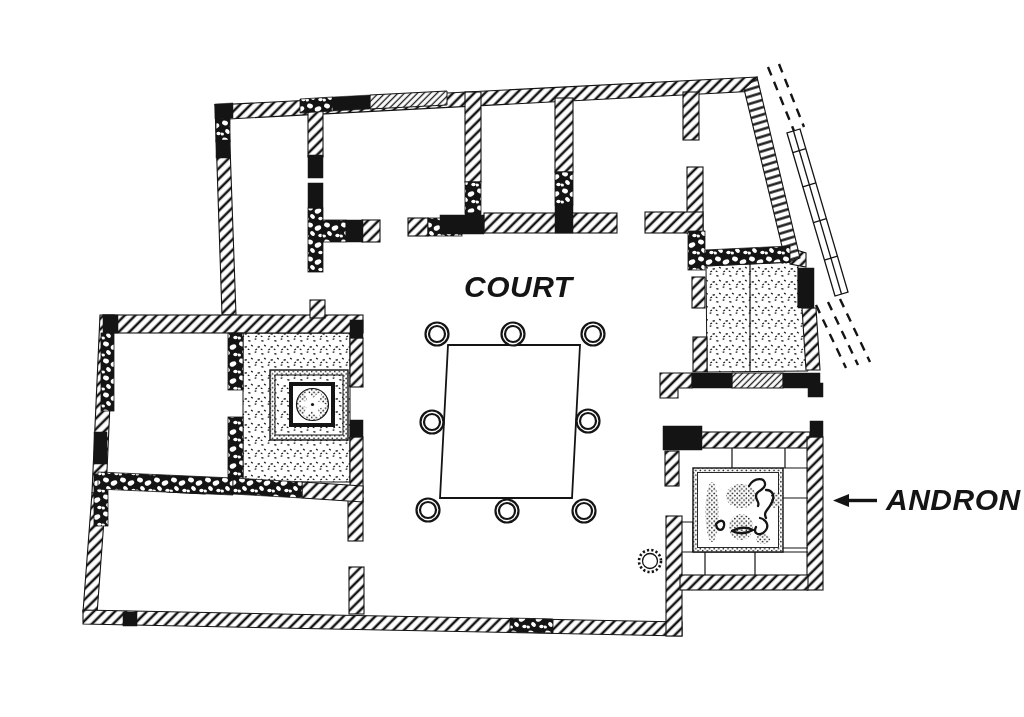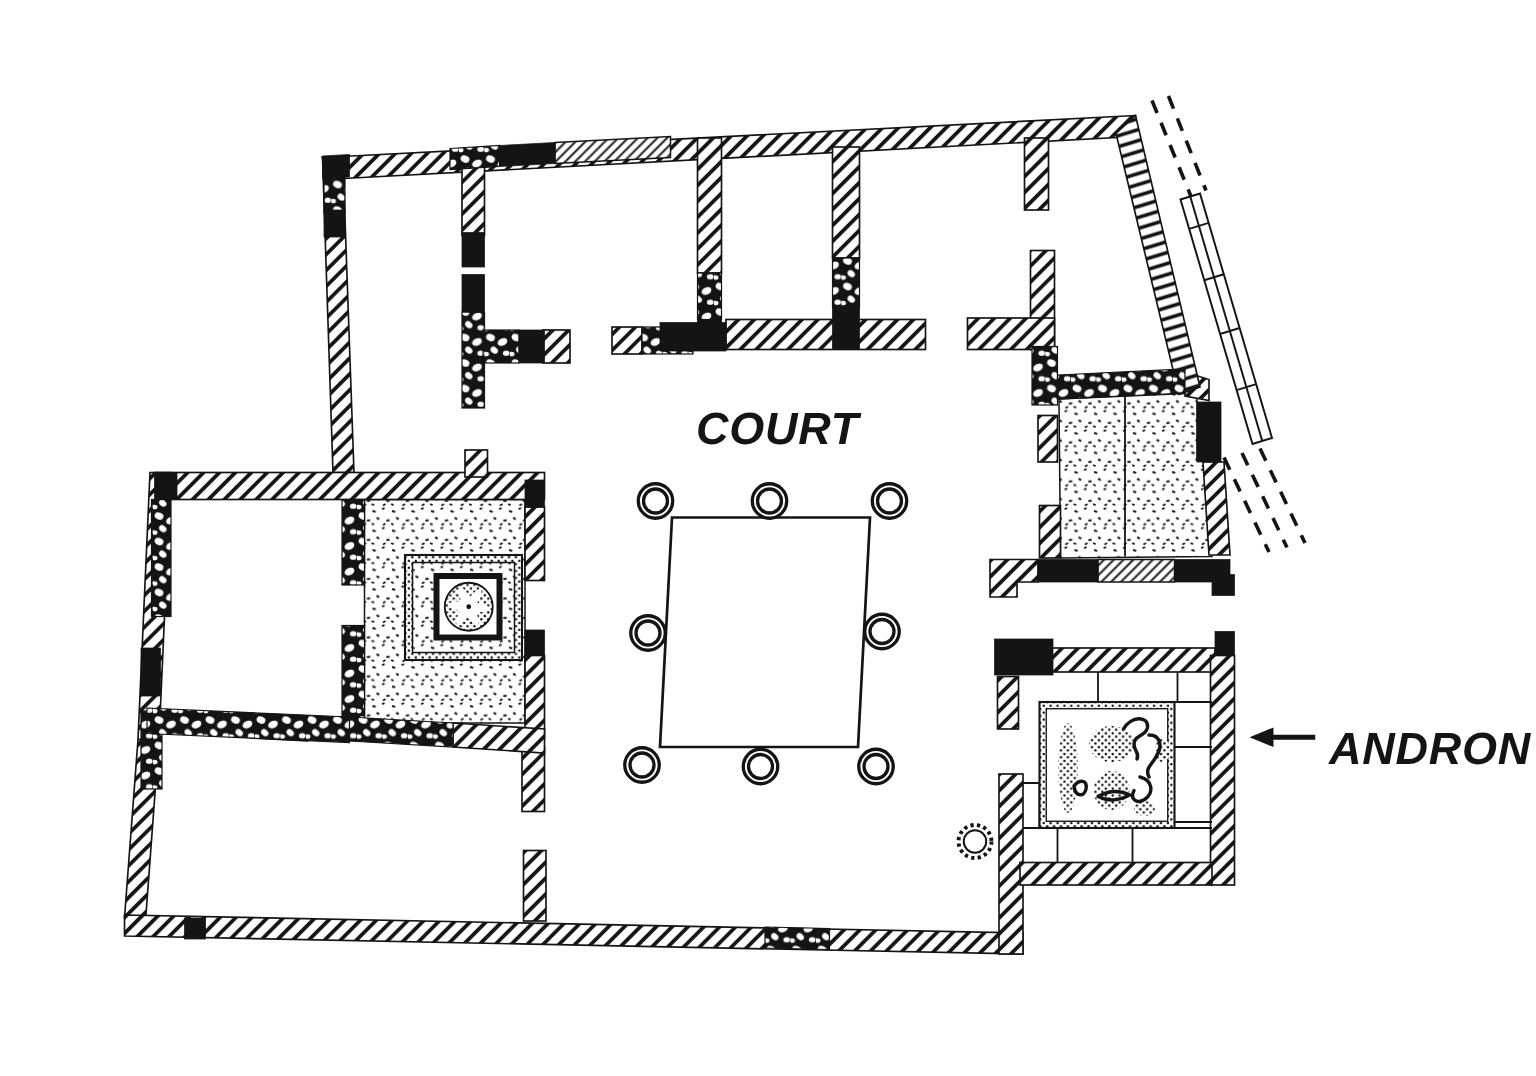--- a/index.html
+++ b/index.html
@@ -2,21 +2,21 @@
 <html><head>
 <meta charset="utf-8">
 <style>
   html,body{margin:0;padding:0;background:#fff;}
   #stage{position:relative;width:1024px;height:717px;background:#ffffff;overflow:hidden;
          font-family:"Liberation Sans",sans-serif;}
   #plan-svg{position:absolute;left:0;top:0;}
   .label{position:absolute;font-style:italic;font-weight:700;font-size:30px;
          color:#141414;letter-spacing:.5px;white-space:nowrap;}
   #court-label{left:464px;top:270px;}
-  #andron-label{left:833px;top:483px;display:flex;gap:9px;}
+  #andron-label{left:833px;top:483px;display:flex;align-items:center;gap:9px;}
   #columns circle{fill:#fff;stroke:#141414;stroke-width:2.2;}
   .well-rim{fill:#fff;stroke:#141414;stroke-width:2.6;stroke-dasharray:2.2 2.2;}
   .well-inner{fill:#fff;stroke:#141414;stroke-width:1.3;}
   .hatch{fill:url(#hatch);stroke:#141414;stroke-width:1.1;}
   .hatch2{fill:url(#hatch2);stroke:#141414;stroke-width:1.1;}
   .fine{fill:url(#hatchfine);stroke:#141414;stroke-width:1;}
   .cob{fill:url(#cobble);stroke:#141414;stroke-width:.8;}
   .blk{fill:#141414;stroke:#141414;stroke-width:.5;}
   .stip{fill:url(#stipple);stroke:#141414;stroke-width:1;}
   .dots{fill:url(#dots);}

